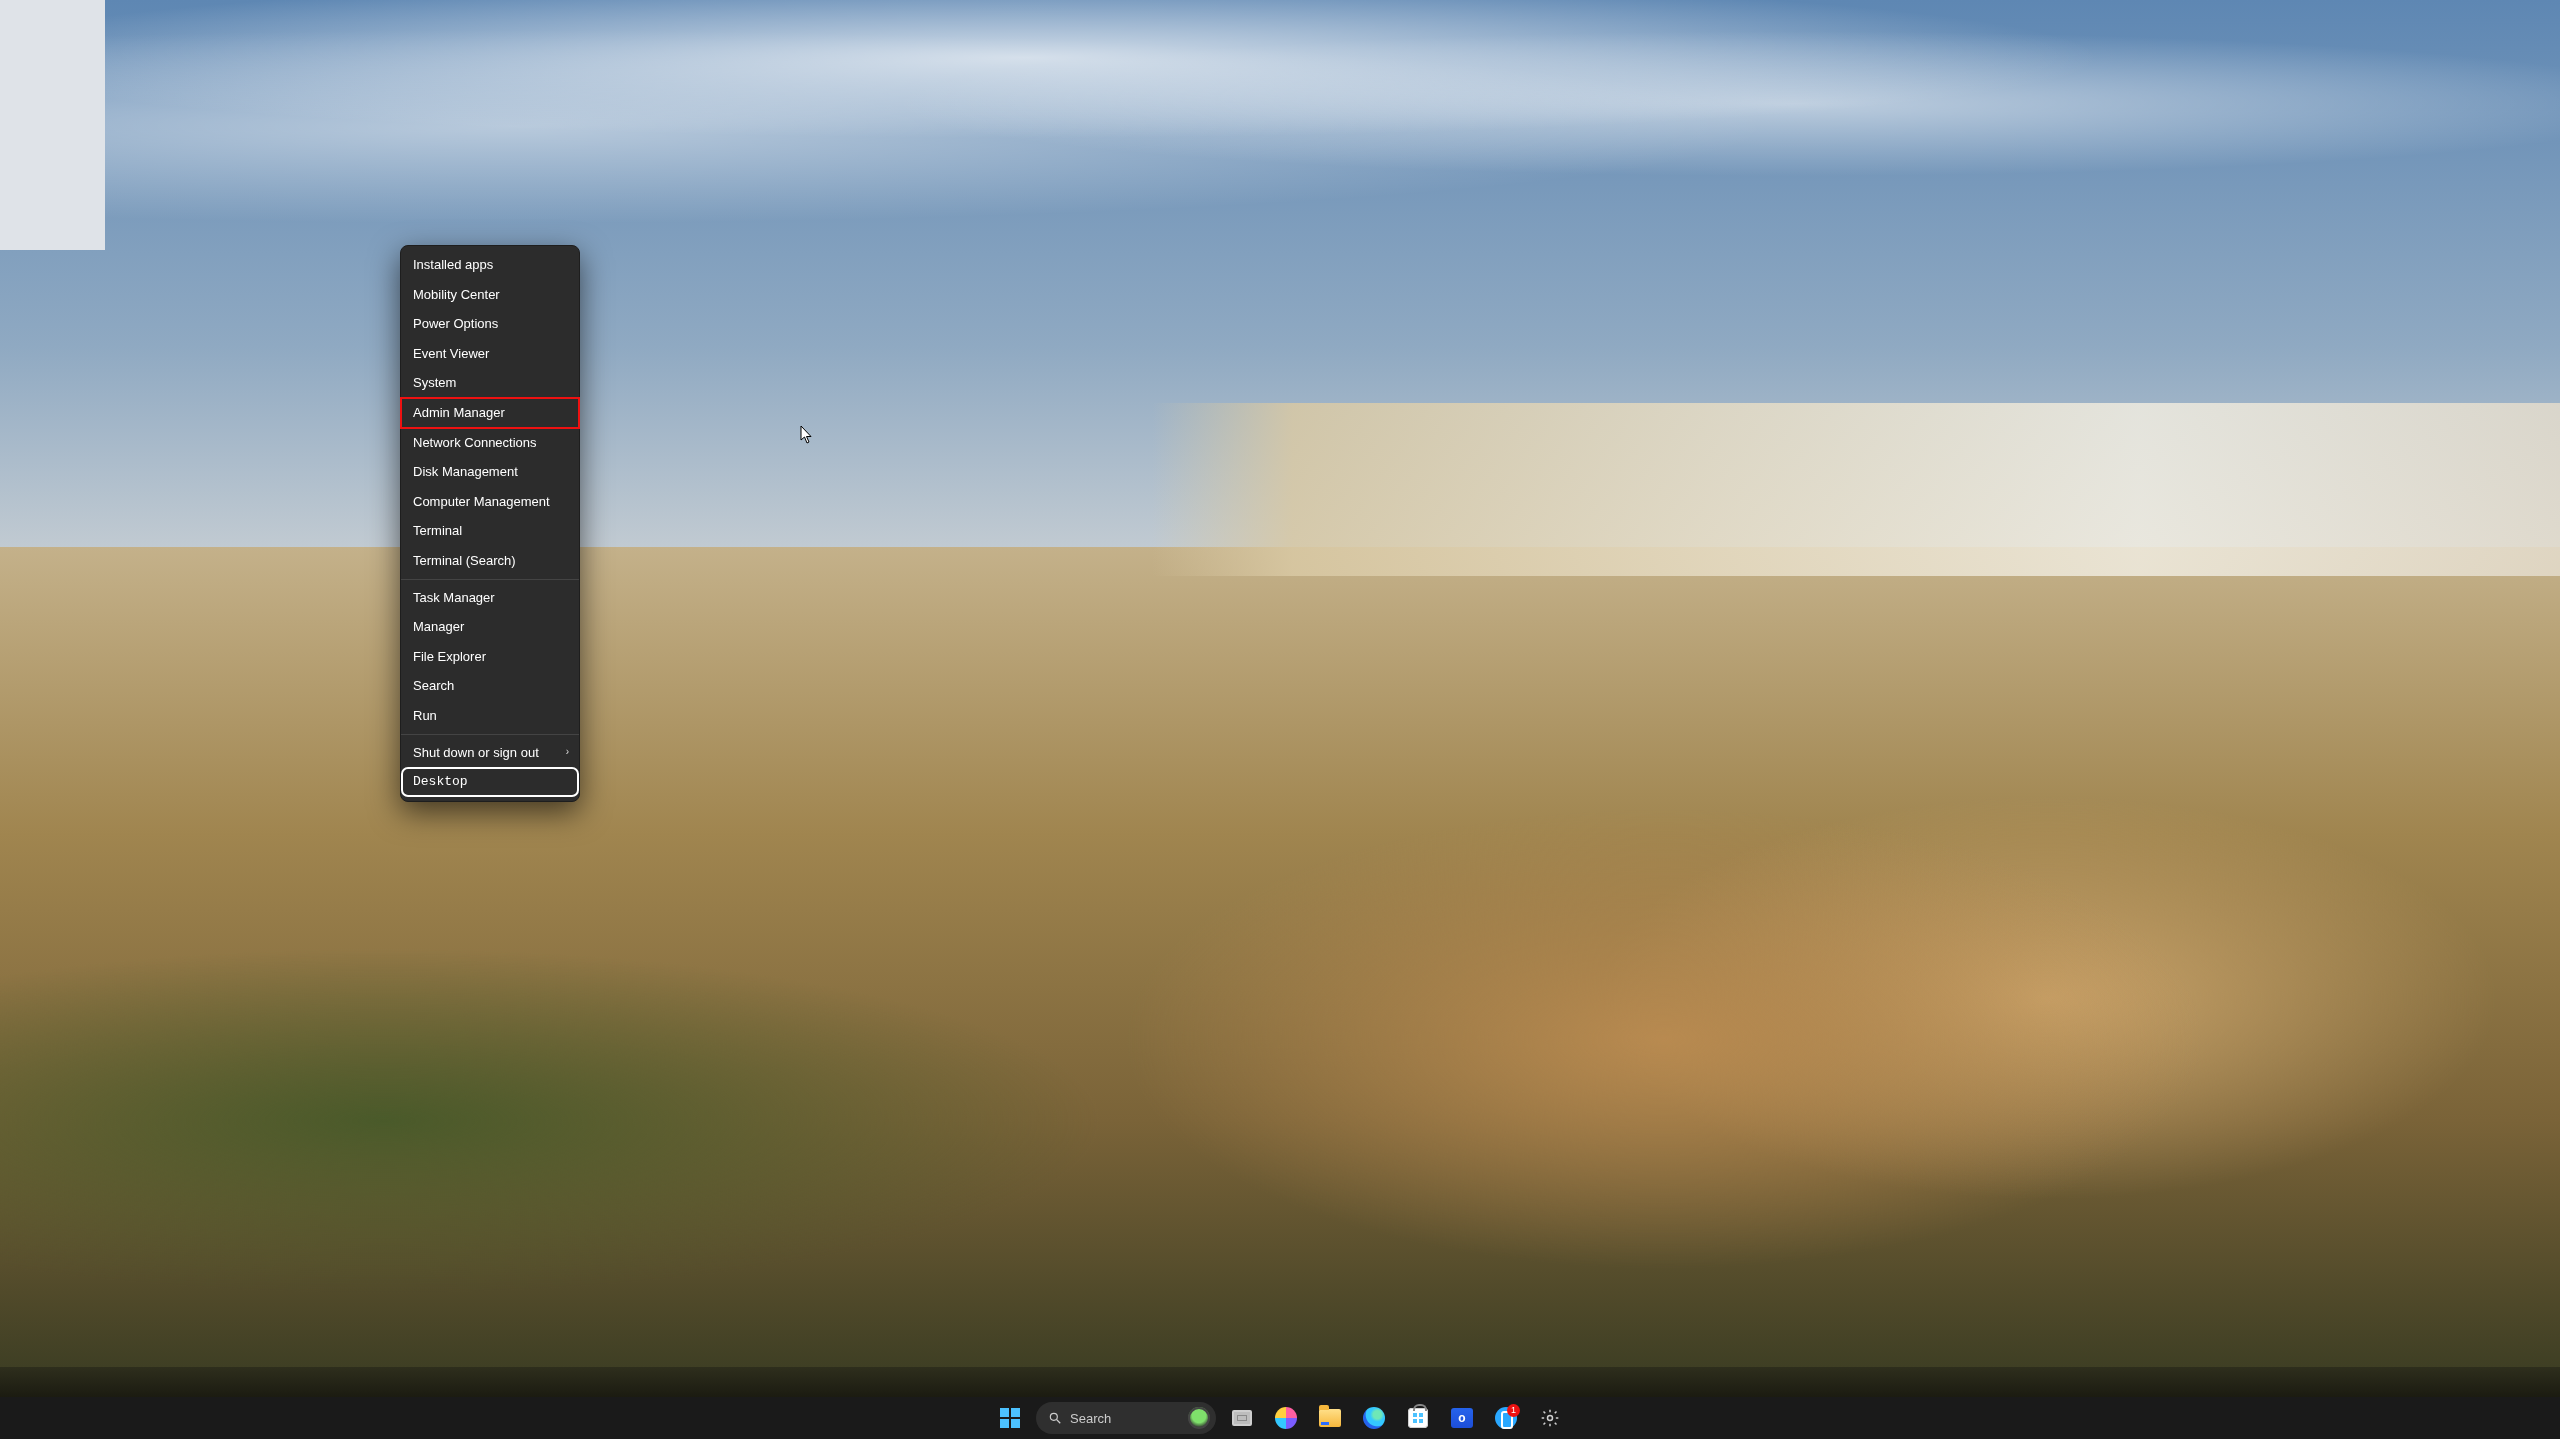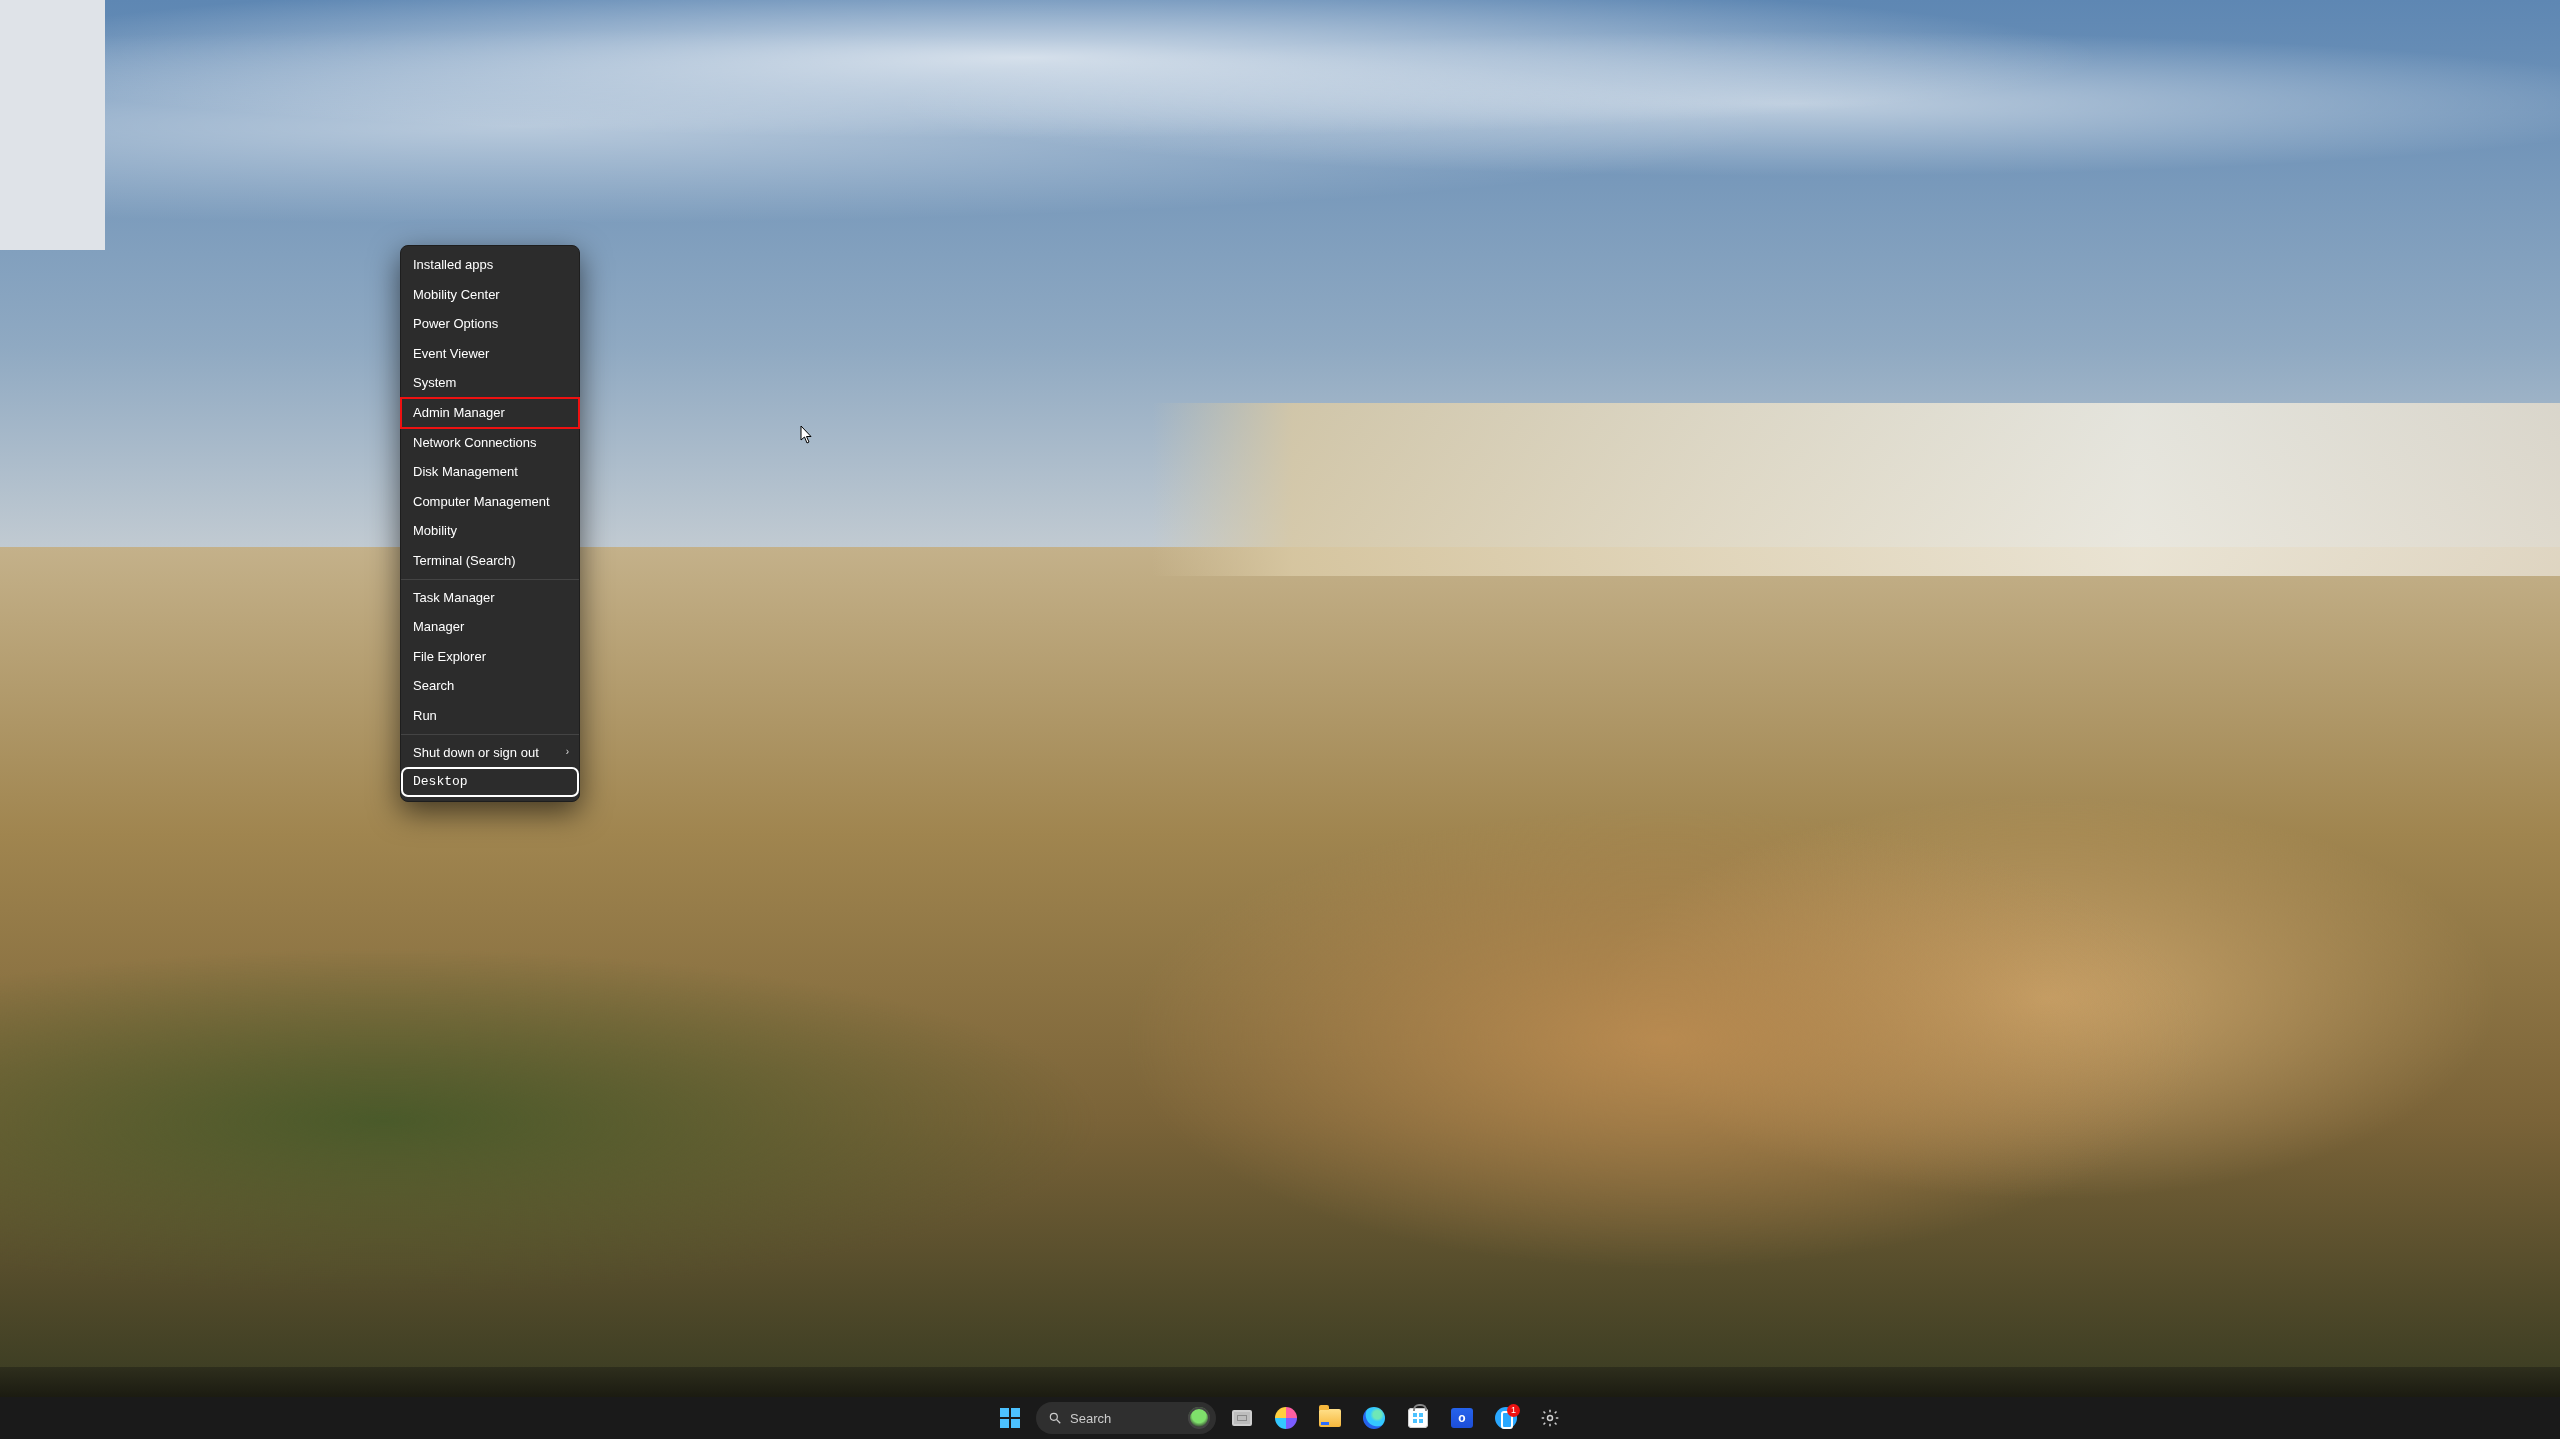--- a/index.html
+++ b/index.html
@@ -164,21 +164,21 @@
 <div class="winx-menu" id="winx">
     <div class="item"><span>Installed apps</span></div>
     <div class="item"><span>Mobility Center</span></div>
     <div class="item"><span>Power Options</span></div>
     <div class="item"><span>Event Viewer</span></div>
     <div class="item"><span>System</span></div>
     <div class="item red-highlight"><span>Admin Manager</span></div>
     <div class="item"><span>Network Connections</span></div>
     <div class="item"><span>Disk Management</span></div>
     <div class="item"><span>Computer Management</span></div>
-    <div class="item"><span>Mobility</span></div>
+    <div class="item"><span>Terminal</span></div>
     <div class="item"><span>Terminal (Search)</span></div>
     <div class="sep"></div>
     <div class="item"><span>Task Manager</span></div>
     <div class="item"><span>Manager</span></div>
     <div class="item"><span>File Explorer</span></div>
     <div class="item"><span>Search</span></div>
     <div class="item"><span>Run</span></div>
     <div class="sep"></div>
     <div class="item"><span>Shut down or sign out</span><span class="chev">›</span></div>
     <div class="item white-highlight"><span>Desktop</span></div>

